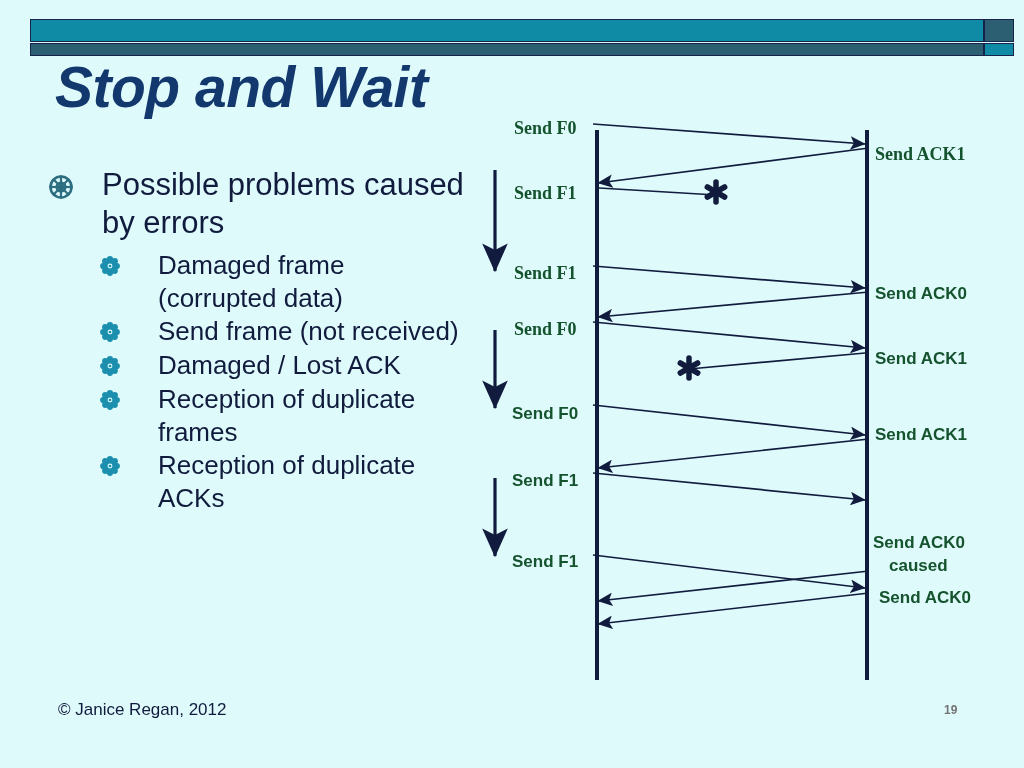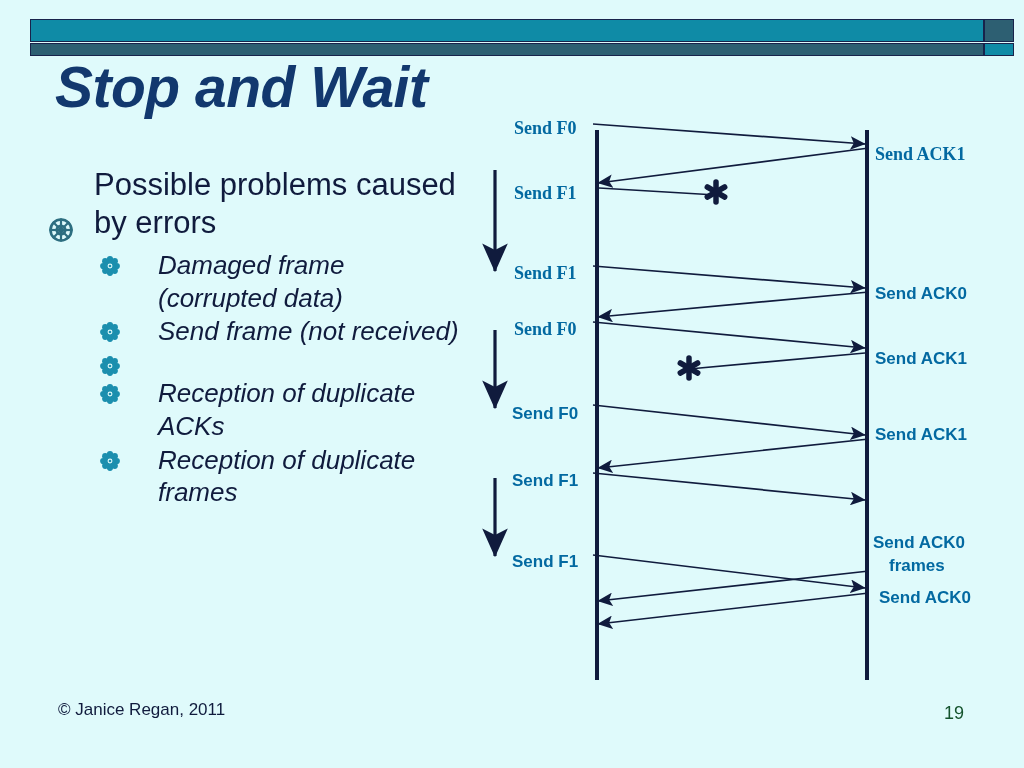--- a/index.html
+++ b/index.html
@@ -75,22 +75,23 @@
 
   
   .content-list {
     position: absolute;
     left: 40px;
     top: 166px;
     width: 430px;
   }
   .bullet-l1 {
     display: flex;
-    align-items: flex-end;
+    align-items: flex-start;
     margin-bottom: 6px;
+    gap: 8px;
   }
   .bullet-l1 .marker {
     flex: 0 0 auto;
     width: 46px;
     padding-top: 8px;
     display: flex;
     justify-content: flex-start;
     padding-left: 8px;
   }
   .bullet-l1 .text {
@@ -109,37 +110,37 @@
     padding-top: 7px;
     display: flex;
     justify-content: flex-start;
     padding-left: 60px;
   }
   .bullet-l2 .text {
     font-size: 26px;
     color: #101b3d;
     line-height: 1.26;
   }
-  .sub-group { margin-top: 2px; font-style: italic; }
+  .sub-group { margin-top: 2px; }
 
   
   .diagram {
     position: absolute;
     left: 470px;
     top: 108px;
     width: 554px;
     height: 610px;
   }
   .diagram svg { display: block; }
 
   .dlabel {
     position: absolute;
     font-size: 17px;
     font-weight: bold;
-    color: #0369a1;
+    color: #14532d;
     white-space: nowrap;
   }
   .dlabel.serif {
     font-family: "Liberation Serif", serif;
     font-size: 18px;
   }
   .dcaption {
     position: absolute;
     left: 40px;
     top: 586px;
@@ -154,22 +155,23 @@
     position: absolute;
     left: 58px;
     top: 700px;
     font-size: 17px;
     color: #101b3d;
   }
   .page-number {
     position: absolute;
     left: 944px;
     top: 703px;
-    font-size: 18px;
-    color: #14532d;
+    font-size: 12px;
+    color: #737373;
+    font-weight: bold;
   }
 </style>
 </head>
 <body>
 
 <div class="header-bar">
   <div class="band-top"></div>
   <div class="band-bottom"></div>
   <div class="sq-tr"></div>
   <div class="sq-br"></div>
@@ -247,60 +249,61 @@
               <circle cx="16.8" cy="10" r="3.1"></circle>
             <circle cx="5.2" cy="5.2" r="3.1"></circle>
               <circle cx="14.8" cy="5.2" r="3.1"></circle>
             <circle cx="5.2" cy="14.8" r="3.1"></circle>
               <circle cx="14.8" cy="14.8" r="3.1"></circle>
             <circle cx="10" cy="10" r="5.4"></circle>
           </g>
           <circle cx="10" cy="10" r="1.9" fill="none" stroke="#dffafb" stroke-width="1.1"></circle>
         </svg>
       </span>
+      <span class="text">Damaged / Lost ACK</span>
+    </div>
+
+    <div class="bullet-l2">
+      <span class="marker">
+        <svg width="20" height="20" viewBox="0 0 20 20">
+          <g fill="#1c8fae">
+            <circle cx="10" cy="3.2" r="3.1"></circle>
+              <circle cx="10" cy="16.8" r="3.1"></circle>
+            <circle cx="3.2" cy="10" r="3.1"></circle>
+              <circle cx="16.8" cy="10" r="3.1"></circle>
+            <circle cx="5.2" cy="5.2" r="3.1"></circle>
+              <circle cx="14.8" cy="5.2" r="3.1"></circle>
+            <circle cx="5.2" cy="14.8" r="3.1"></circle>
+              <circle cx="14.8" cy="14.8" r="3.1"></circle>
+            <circle cx="10" cy="10" r="5.4"></circle>
+          </g>
+          <circle cx="10" cy="10" r="1.9" fill="none" stroke="#dffafb" stroke-width="1.1"></circle>
+        </svg>
+      </span>
+      <span class="text">Reception of duplicate frames</span>
     </div>
 
     <div class="bullet-l2">
       <span class="marker">
         <svg width="20" height="20" viewBox="0 0 20 20">
           <g fill="#1c8fae">
             <circle cx="10" cy="3.2" r="3.1"></circle>
               <circle cx="10" cy="16.8" r="3.1"></circle>
             <circle cx="3.2" cy="10" r="3.1"></circle>
               <circle cx="16.8" cy="10" r="3.1"></circle>
             <circle cx="5.2" cy="5.2" r="3.1"></circle>
               <circle cx="14.8" cy="5.2" r="3.1"></circle>
             <circle cx="5.2" cy="14.8" r="3.1"></circle>
               <circle cx="14.8" cy="14.8" r="3.1"></circle>
             <circle cx="10" cy="10" r="5.4"></circle>
           </g>
           <circle cx="10" cy="10" r="1.9" fill="none" stroke="#dffafb" stroke-width="1.1"></circle>
         </svg>
       </span>
       <span class="text">Reception of duplicate ACKs</span>
-    </div>
-
-    <div class="bullet-l2">
-      <span class="marker">
-        <svg width="20" height="20" viewBox="0 0 20 20">
-          <g fill="#1c8fae">
-            <circle cx="10" cy="3.2" r="3.1"></circle>
-              <circle cx="10" cy="16.8" r="3.1"></circle>
-            <circle cx="3.2" cy="10" r="3.1"></circle>
-              <circle cx="16.8" cy="10" r="3.1"></circle>
-            <circle cx="5.2" cy="5.2" r="3.1"></circle>
-              <circle cx="14.8" cy="5.2" r="3.1"></circle>
-            <circle cx="5.2" cy="14.8" r="3.1"></circle>
-              <circle cx="14.8" cy="14.8" r="3.1"></circle>
-            <circle cx="10" cy="10" r="5.4"></circle>
-          </g>
-          <circle cx="10" cy="10" r="1.9" fill="none" stroke="#dffafb" stroke-width="1.1"></circle>
-        </svg>
-      </span>
-      <span class="text">Reception of duplicate frames</span>
     </div>
 
   </div>
 </div>
 
 <div class="diagram">
 
   <svg width="554" height="600" viewBox="0 0 554 600">
     <defs>
       <marker id="ah" markerWidth="9" markerHeight="8" refX="8.6" refY="4" orient="auto">
@@ -366,19 +369,19 @@
   <span class="dlabel serif" style="left:44px;  top:211px;">Send F0</span>
   <span class="dlabel" style="left:42px;  top:296px;">Send F0</span>
   <span class="dlabel" style="left:42px;  top:363px;">Send F1</span>
   <span class="dlabel" style="left:42px;  top:444px;">Send F1</span>
 
   <span class="dlabel serif" style="left:405px; top:36px;">Send ACK1</span>
   <span class="dlabel" style="left:405px; top:176px;">Send ACK0</span>
   <span class="dlabel" style="left:405px; top:241px;">Send ACK1</span>
   <span class="dlabel" style="left:405px; top:317px;">Send ACK1</span>
   <span class="dlabel" style="left:403px; top:425px;">Send ACK0</span>
-  <span class="dlabel" style="left:419px; top:448px;">frames</span>
+  <span class="dlabel" style="left:419px; top:448px;">caused</span>
   <span class="dlabel" style="left:409px; top:480px;">Send ACK0</span>
 
 </div>
 
-<div class="copyright">© Janice Regan, 2011</div>
+<div class="copyright">© Janice Regan, 2012</div>
 <div class="page-number">19</div>
 
 </body></html>

